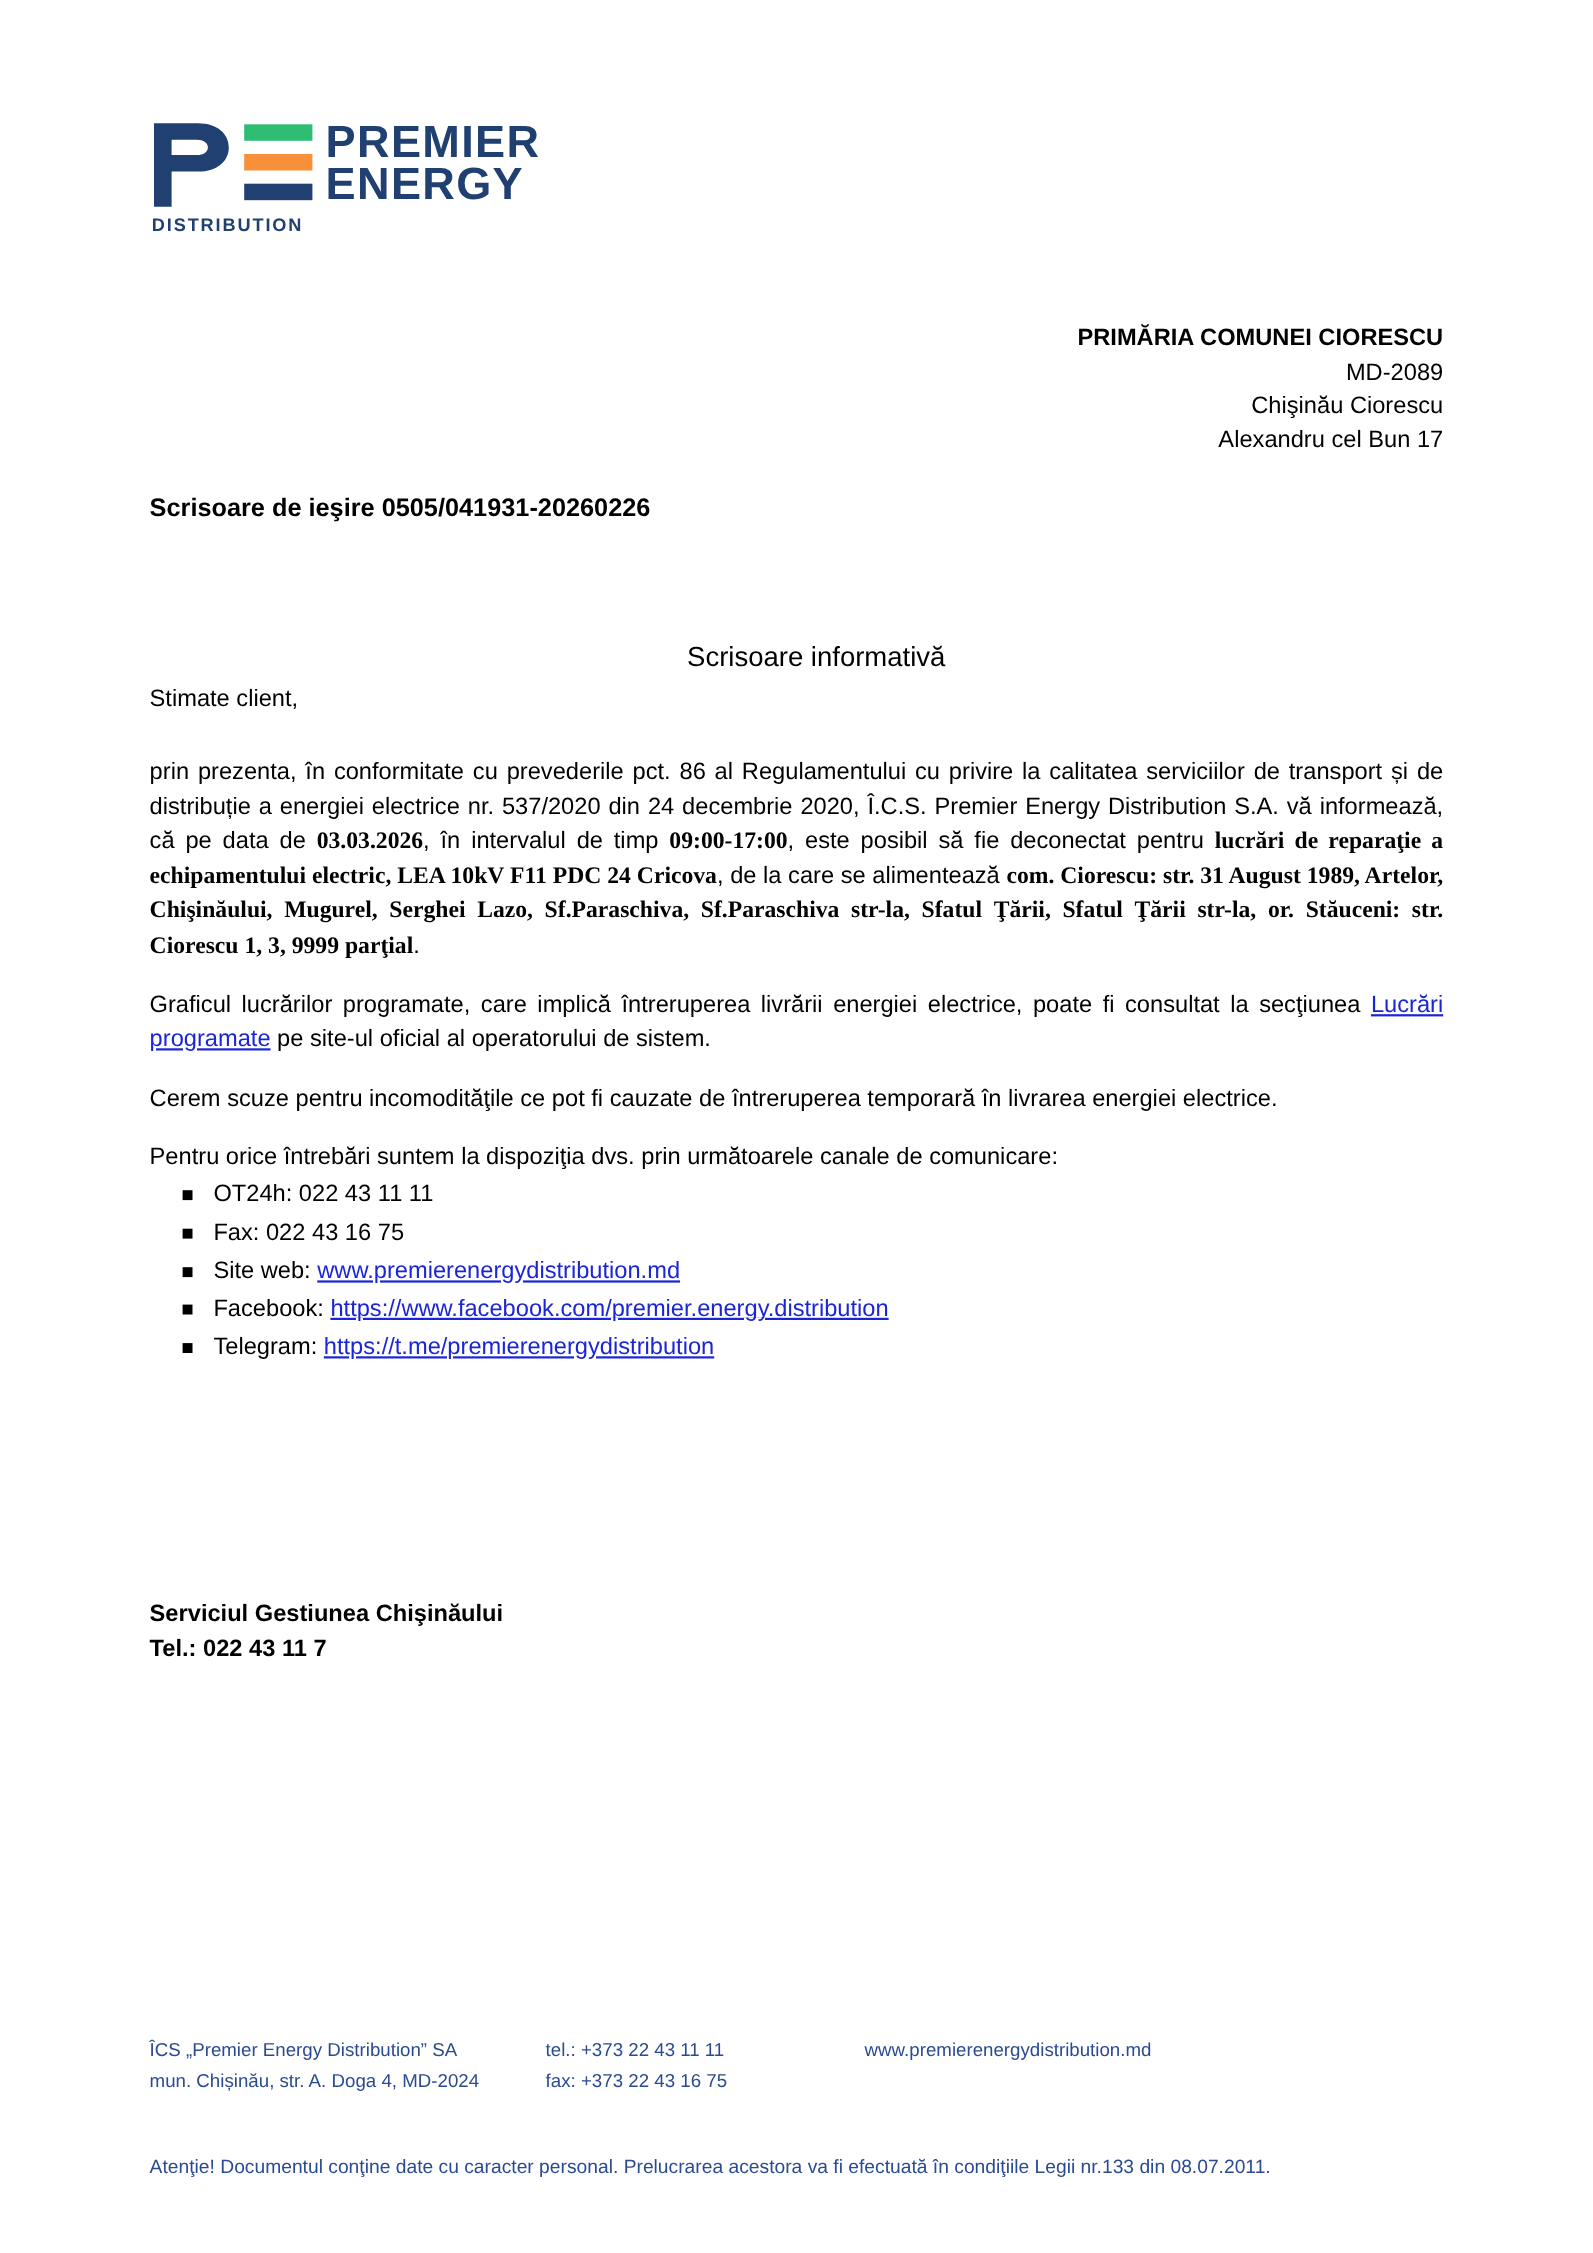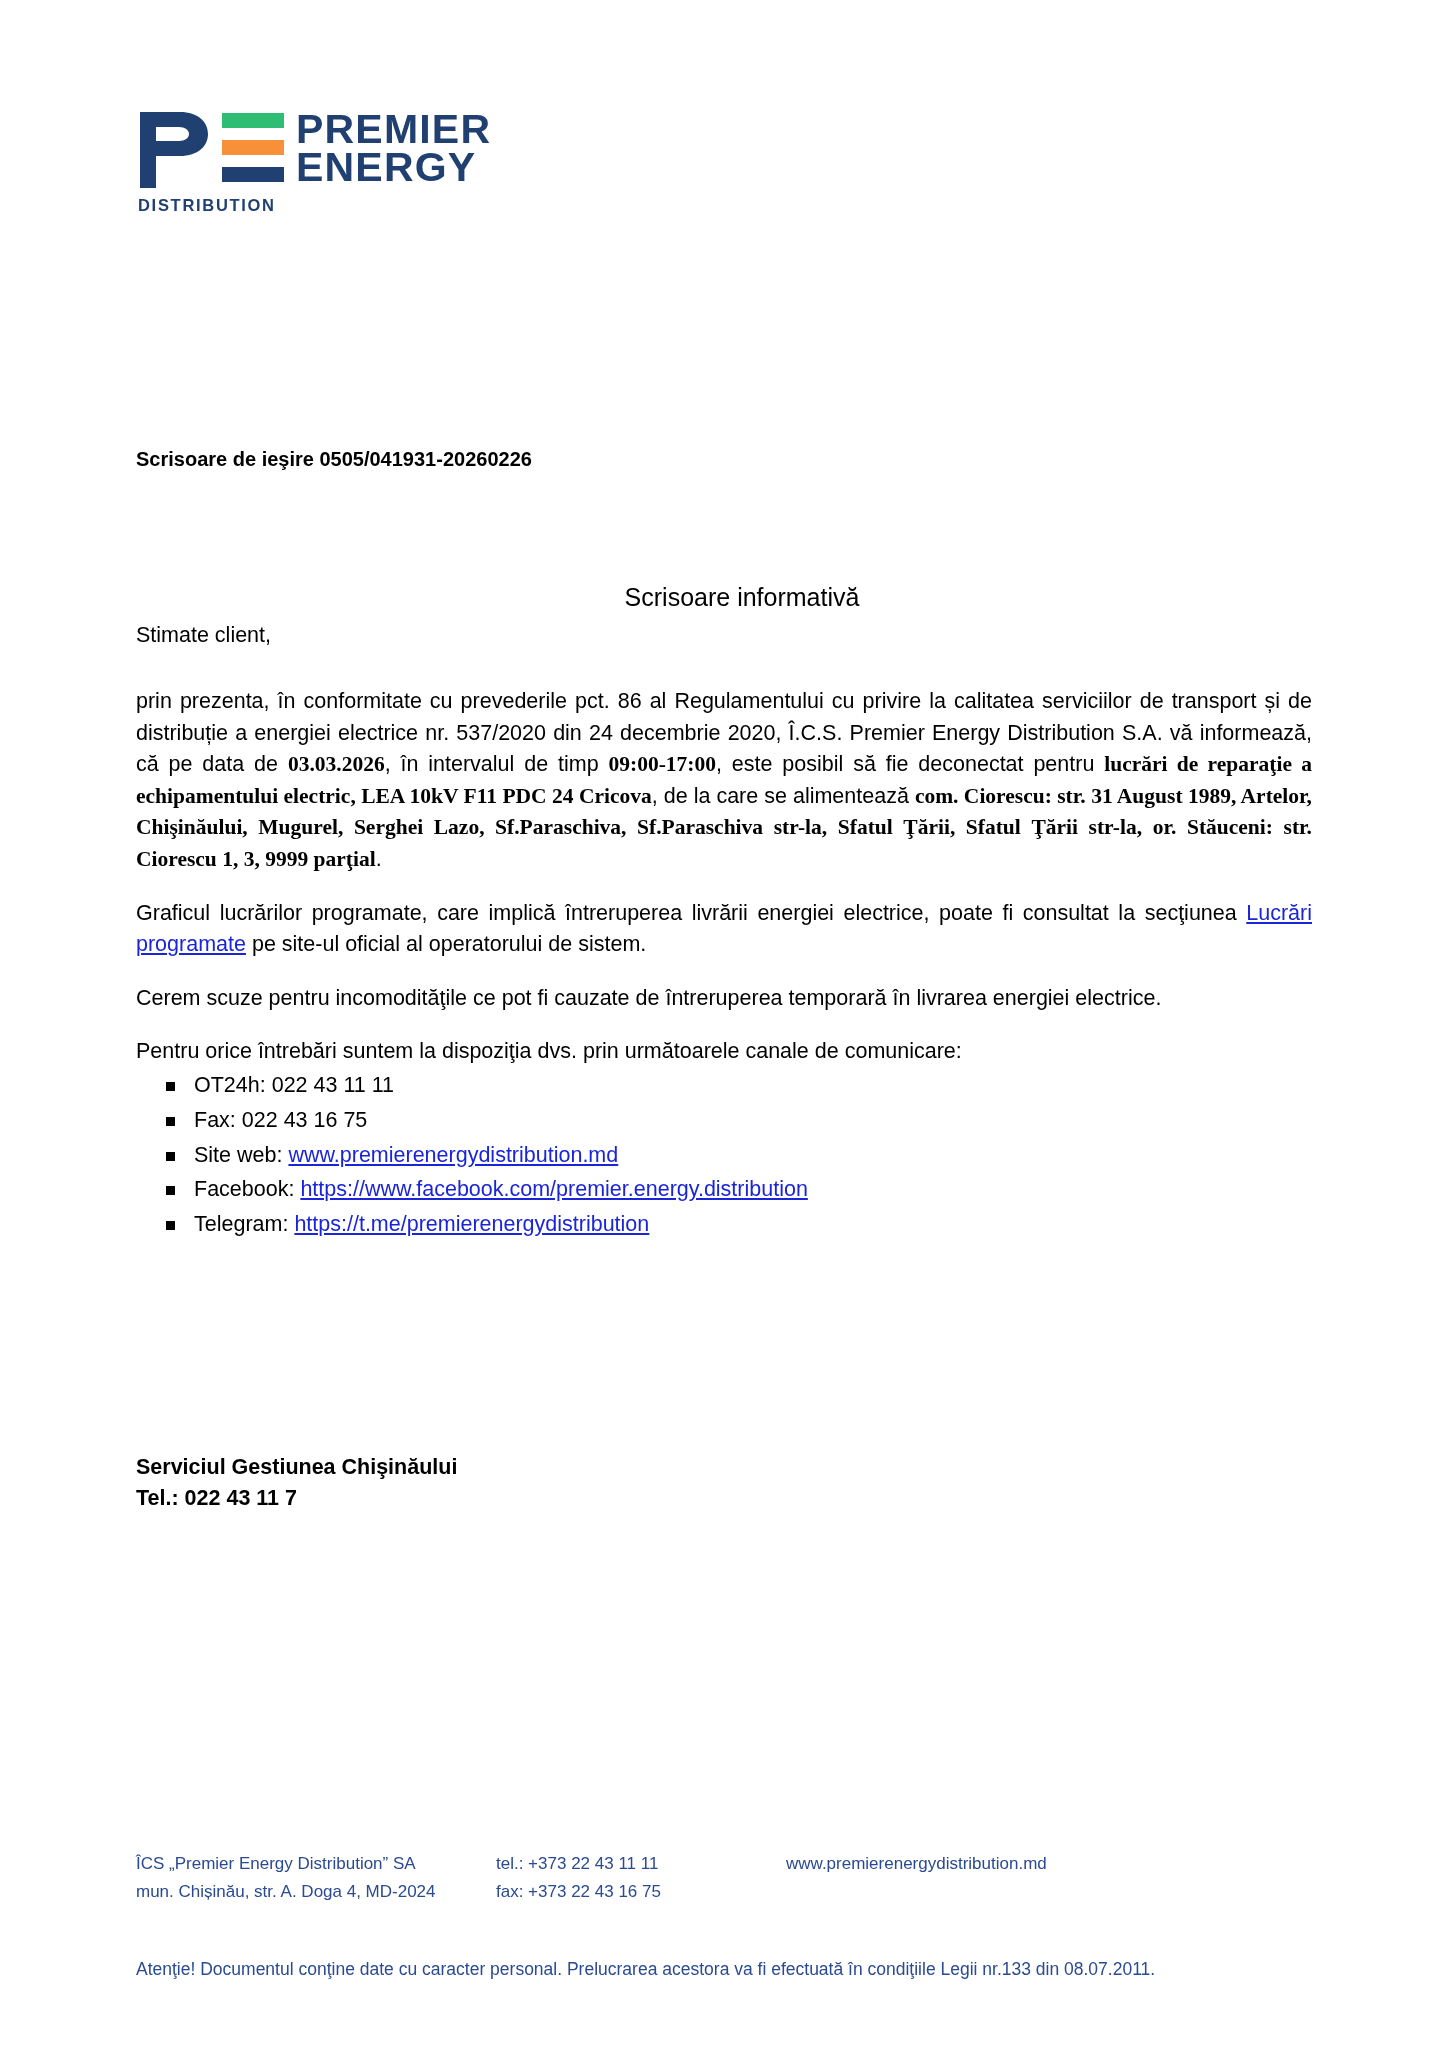--- a/index.html
+++ b/index.html
@@ -70,21 +70,21 @@
     line-height: 1.42;
   }
   .addressee .ln { display: block; }
   .addressee .ln.bold { font-weight: bold; }
 
   
   .reference {
     position: absolute;
     left: 136px;
     top: 448px;
-    font-size: 20px;
+    font-size: 23px;
     font-weight: bold;
   }
 
   
   .doc-title {
     position: absolute;
     left: 0;
     right: 0;
     top: 583px;
     text-align: center;
@@ -188,20 +188,26 @@
       <rect x="86" y="32" width="62" height="15" fill="#f79038"></rect>
       <rect x="86" y="59" width="62" height="15" fill="#1f4070"></rect>
     </svg>
     <div class="logo-wordmark">
       <span>PREMIER</span>
       <span>ENERGY</span>
     </div>
     <div class="logo-sub">DISTRIBUTION</div>
   </div>
 
+  <div class="addressee">
+    <span class="ln bold">PRIMĂRIA COMUNEI CIORESCU</span>
+    <span class="ln">MD-2089</span>
+    <span class="ln">Chişinău Ciorescu</span>
+    <span class="ln">Alexandru cel Bun 17</span>
+  </div>
 
   <div class="reference">Scrisoare de ieşire 0505/041931-20260226</div>
 
   <div class="doc-title">Scrisoare informativă</div>
   <div class="salutation">Stimate client,</div>
 
   <div class="body-area">
 
     <p class="para"><span>prin prezenta, în conformitate cu prevederile pct. 86 al Regulamentului cu privire la calitatea serviciilor de transport și de distribuție a energiei electrice nr. 537/2020 din 24 decembrie 2020, Î.C.S. Premier Energy Distribution S.A. vă informează, că pe data de </span><b>03.03.2026</b><span>, în intervalul de timp </span><b>09:00-17:00</b><span>, este posibil să fie deconectat pentru </span><b>lucrări de reparaţie a echipamentului electric, LEA 10kV F11 PDC 24 Cricova</b><span>, de la care se alimentează </span><b>com. Ciorescu: str. 31 August 1989, Artelor, Chişinăului, Mugurel, Serghei Lazo, Sf.Paraschiva, Sf.Paraschiva str-la, Sfatul Ţării, Sfatul Ţării str-la, or. Stăuceni: str. Ciorescu 1, 3, 9999 parţial</b><span>.</span></p>
 

